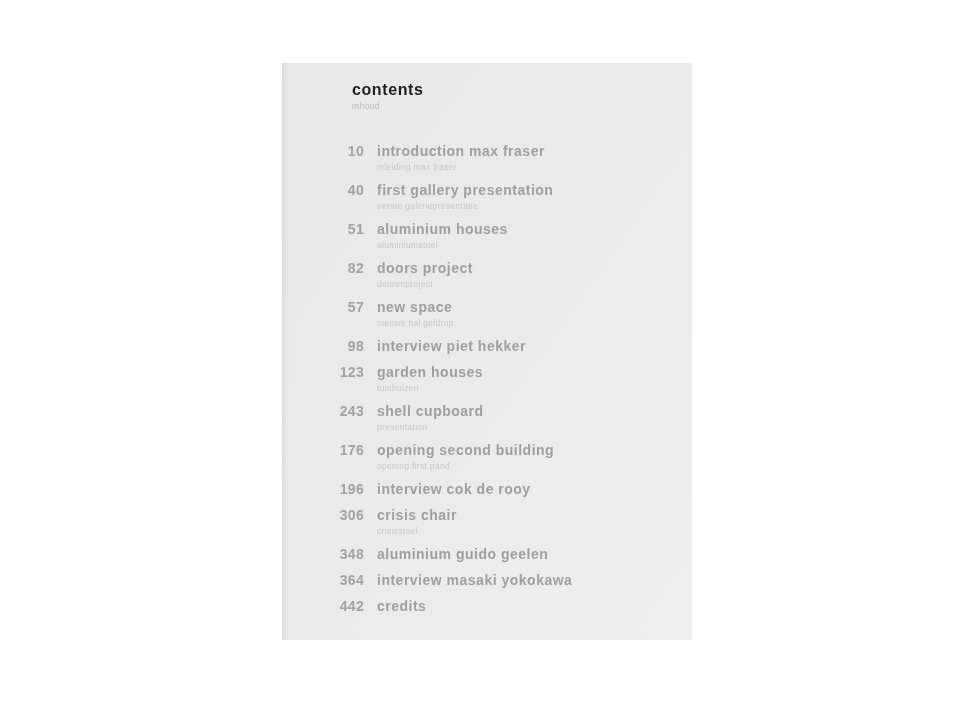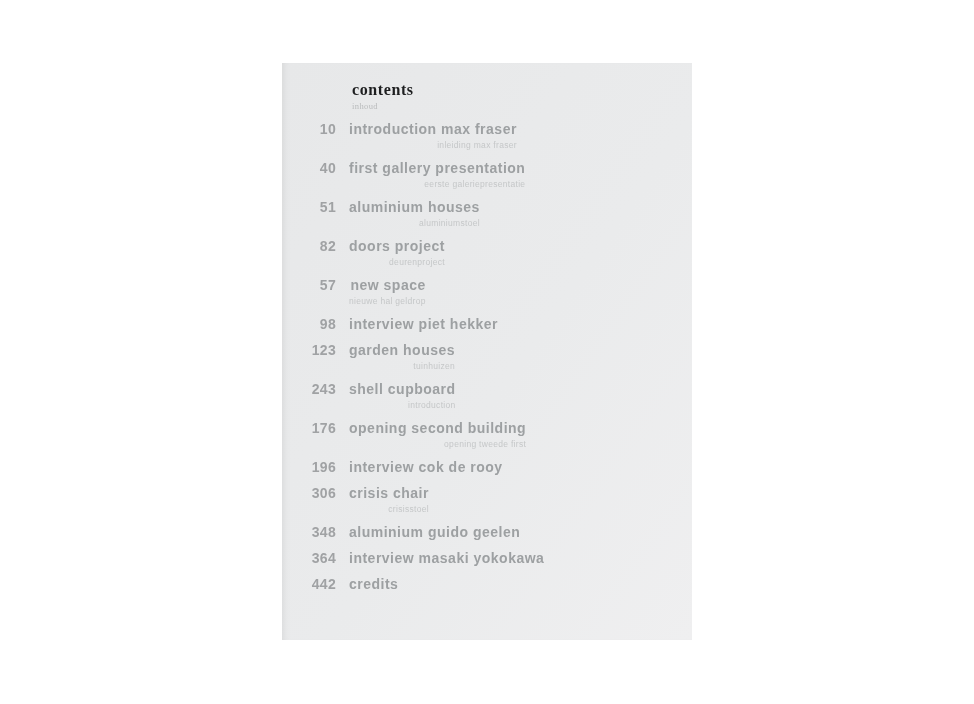--- a/index.html
+++ b/index.html
@@ -19,52 +19,53 @@
     position: absolute;
     left: 282px;
     top: 63px;
     width: 410px;
     height: 577px;
     background: linear-gradient(125deg, #e7e8e9 0%, #eaebec 55%, #efeff0 100%);
     box-shadow: inset 7px 0 9px -7px rgba(0,0,0,0.10);
     box-sizing: border-box;
     padding: 17px 0 0 70px;
   }
-  .toc-header { margin-bottom: 10px; font-family: Liberation Serif, serif; }
+  .toc-header { margin-bottom: 32px; }
   .toc-heading {
     font-size: 16px;
     font-weight: bold;
     letter-spacing: 0.6px;
     color: #1e1f20;
     line-height: 19px;
   }
   .toc-subheading {
     font-size: 8.5px;
     color: #b9bbbc;
     letter-spacing: 0.4px;
     line-height: 10px;
     margin-top: 2px;
   }
   .toc-list { position: relative; left: -70px; }
   .toc-entry {
     display: flex;
     align-items: baseline;
     margin-bottom: 10px;
+    padding-left: 28px;
   }
   .toc-num {
     width: 54px;
     flex-shrink: 0;
     text-align: right;
     font-size: 14px;
     font-weight: bold;
     letter-spacing: 0.3px;
     color: #a0a2a4;
     line-height: 16px;
   }
-  .toc-entry-text { margin-left: 13px; text-align: right; }
+  .toc-entry-text { margin-left: 13px; }
   .toc-title {
     font-size: 14px;
     font-weight: bold;
     letter-spacing: 0.5px;
     color: #9da0a2;
     line-height: 16px;
   }
   .toc-sub {
     font-size: 8.5px;
     letter-spacing: 0.3px;
@@ -130,28 +131,28 @@
           <span class="toc-num">123</span>
           <div class="toc-entry-text">
             <div class="toc-title">garden houses</div>
             <div class="toc-sub">tuinhuizen</div>
           </div>
         </div>
         <div class="toc-entry">
           <span class="toc-num">243</span>
           <div class="toc-entry-text">
             <div class="toc-title">shell cupboard</div>
-            <div class="toc-sub">introduction</div>
+            <div class="toc-sub">presentation</div>
           </div>
         </div>
         <div class="toc-entry">
           <span class="toc-num">176</span>
           <div class="toc-entry-text">
             <div class="toc-title">opening second building</div>
-            <div class="toc-sub">opening tweede first</div>
+            <div class="toc-sub">opening first pand</div>
           </div>
         </div>
         <div class="toc-entry">
           <span class="toc-num">196</span>
           <div class="toc-entry-text">
             <div class="toc-title">interview cok de rooy</div>
           </div>
         </div>
         <div class="toc-entry">
           <span class="toc-num">306</span>

